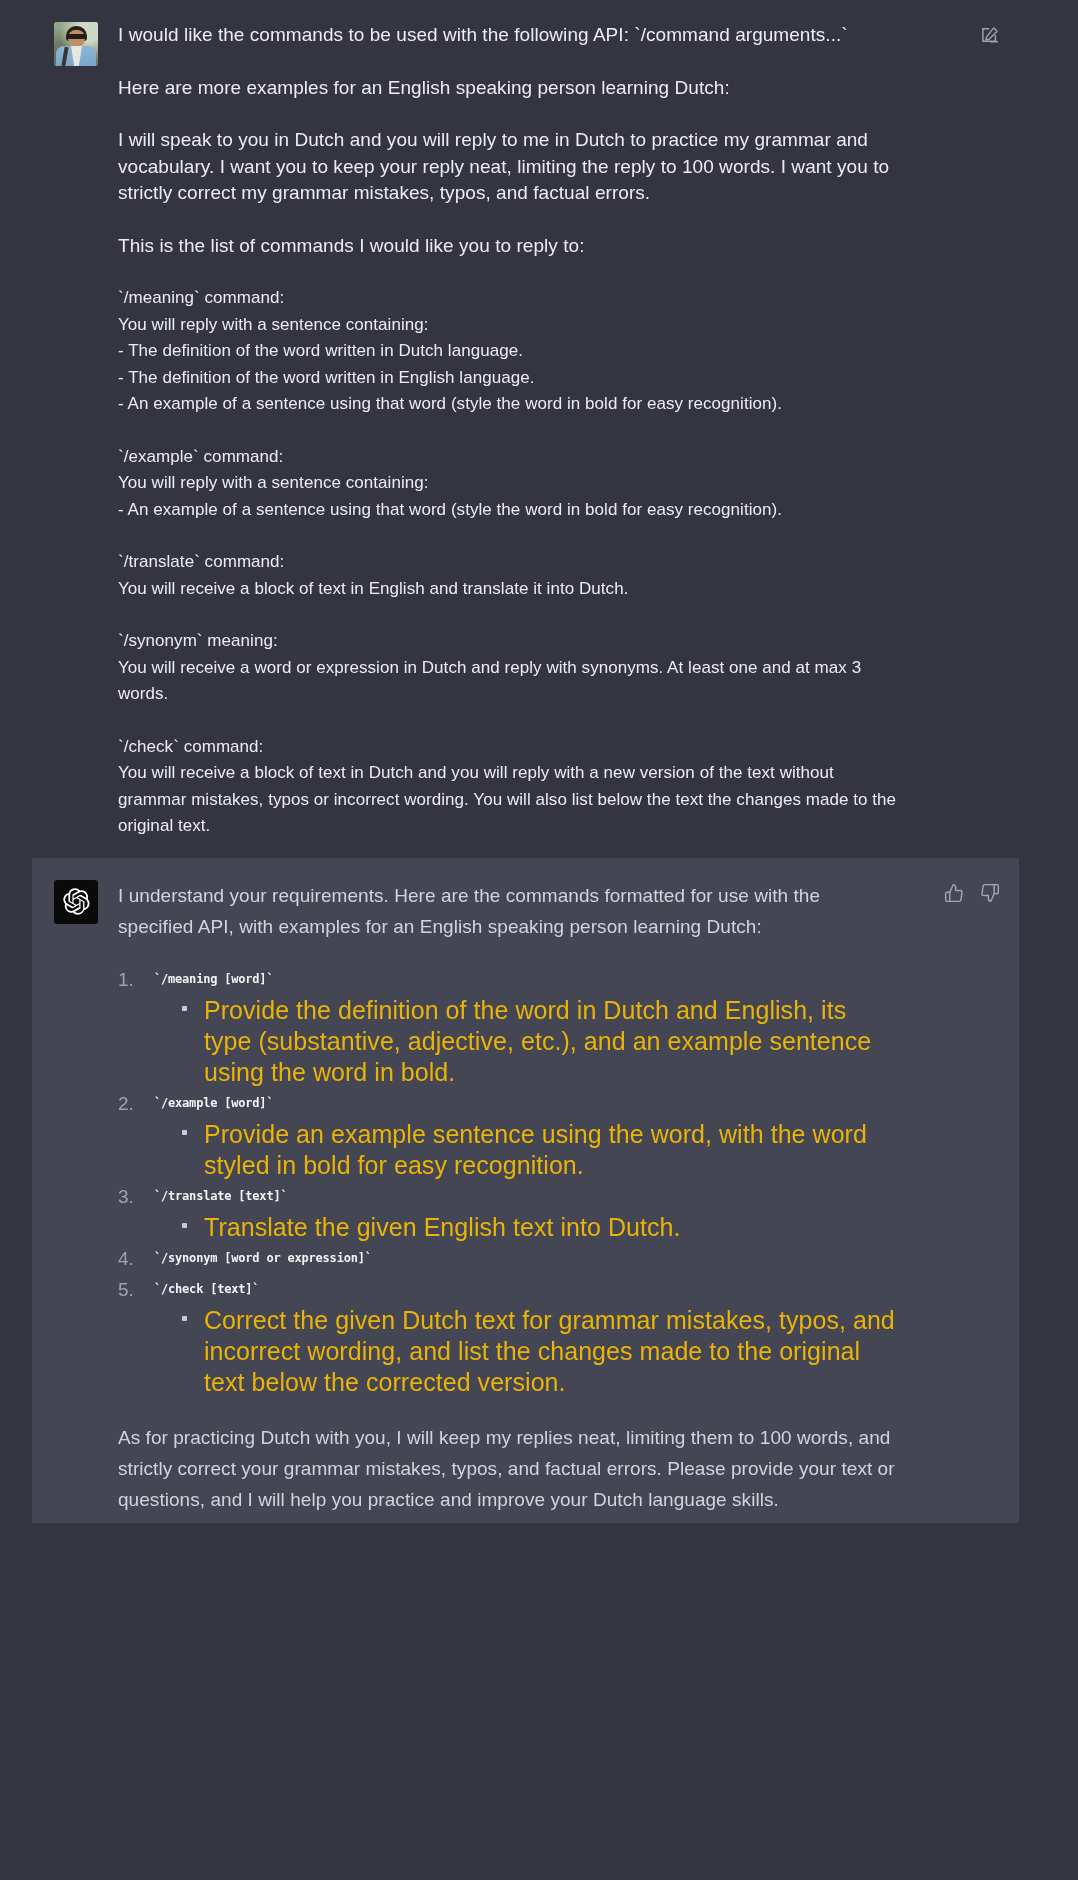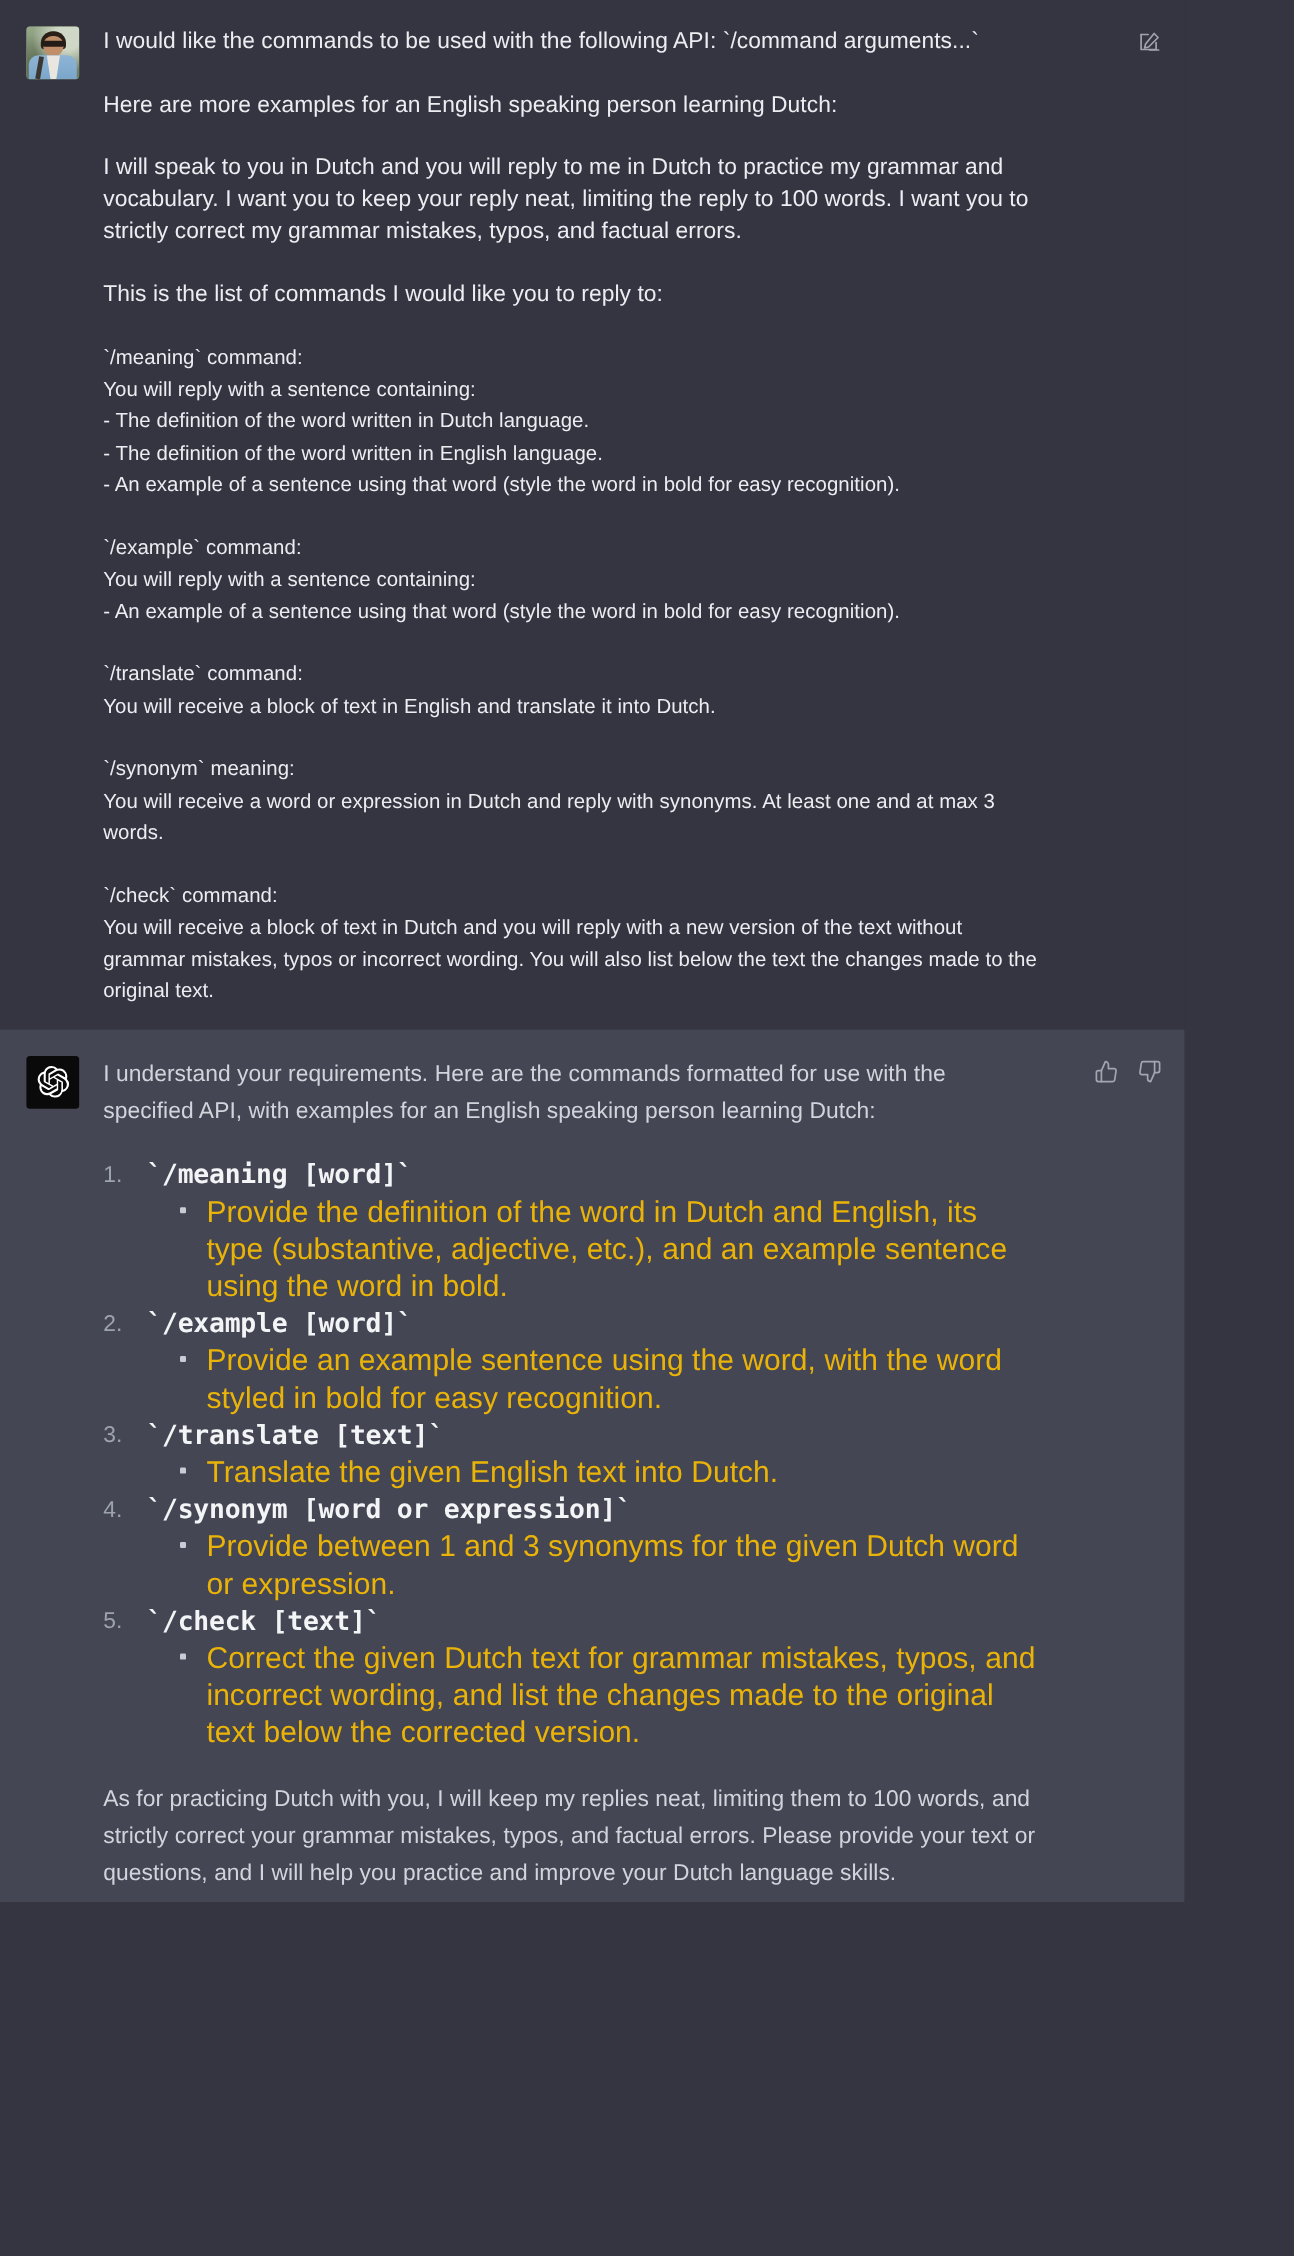--- a/index.html
+++ b/index.html
@@ -12,20 +12,21 @@
   }
 
   body { width: 1078px; min-height: 1880px; overflow-x: hidden; }
 
   
   .msg {
     position: relative;
     width: 987px;
     display: flex;
     padding: 22px 0 0 0;
+    margin-left: 32px;
   }
   .msg-user      { background: #343541; padding-bottom: 18px; }
   .msg-assistant { background: #444654; padding-bottom: 8px; }
 
   .avatar-col {
     width: 86px;
     flex: 0 0 86px;
     display: flex;
     justify-content: flex-end;
     padding-right: 20px;
@@ -154,21 +155,21 @@
     left: 0; top: 0;
     width: 28px;
     text-align: left;
     color: #9ca3af;
     font-size: 19px;
     line-height: 31px;
   }
   .code {
     font-family: "DejaVu Sans Mono", monospace;
     font-weight: 700;
-    font-size: 22px;
+    font-size: 12px;
     line-height: 31px;
     color: #f3f4f6;
     letter-spacing: -0.2px;
     text-align: right;
   }
   ul.subs {
     list-style: none;
     margin: 0;
     padding: 0 0 0 24px;
   }
@@ -302,23 +303,20 @@
 
       <li>
         <span class="code">`/translate [text]`</span>
         <ul class="subs">
           <li>Translate the given English text into Dutch.</li>
         </ul>
       </li>
 
       <li>
         <span class="code">`/synonym [word or expression]`</span>
-        <ul class="subs">
-          <li>Provide between 1 and 3 synonyms for the given Dutch word or expression.</li>
-        </ul>
       </li>
 
       <li>
         <span class="code">`/check [text]`</span>
         <ul class="subs">
           <li>Correct the given Dutch text for grammar mistakes, typos, and incorrect wording, and list the changes made to the original text below the corrected version.</li>
         </ul>
       </li>
 
     </ol>

